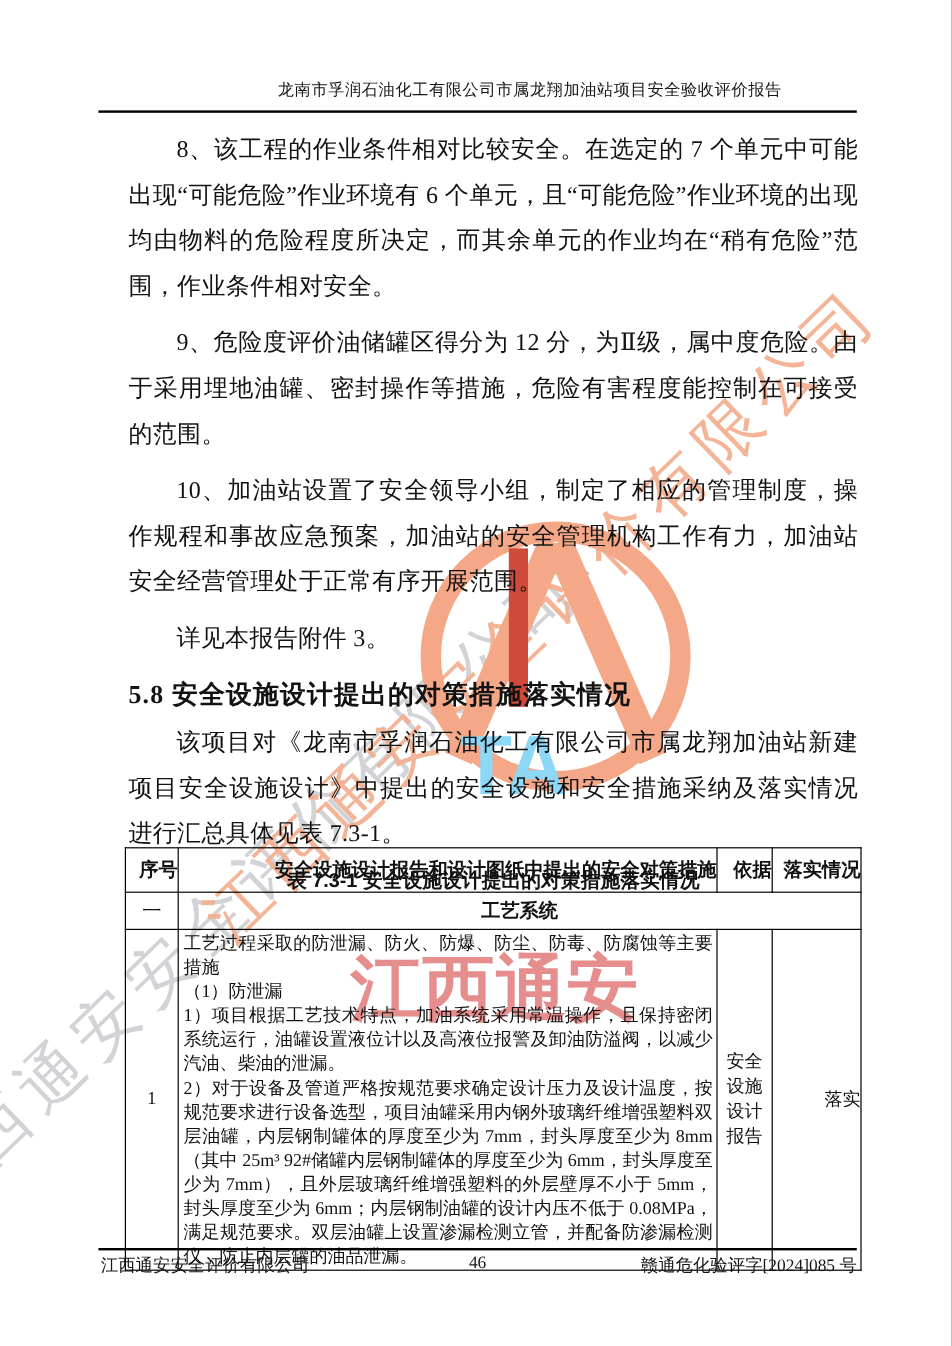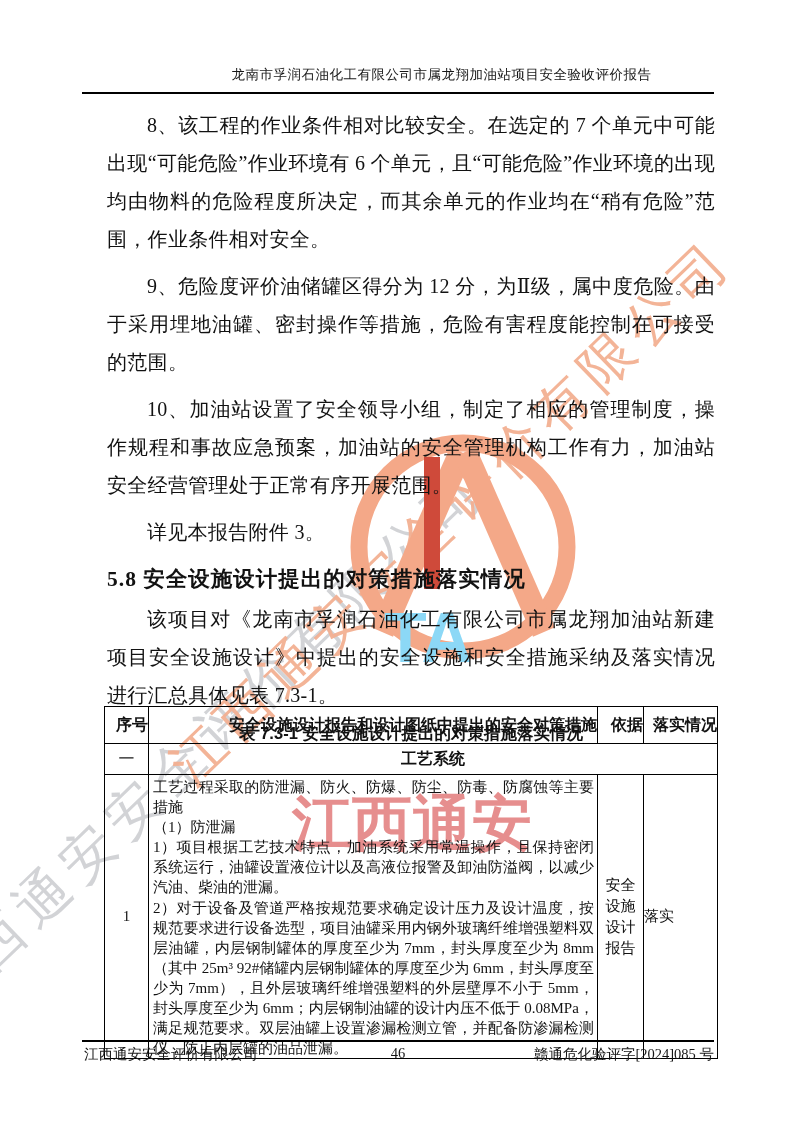--- a/index.html
+++ b/index.html
@@ -56,21 +56,21 @@
   }
   .sec-row td{height:30px;text-align:center;font-size:16px;}
   .sec-row .sec-title{font-weight:bold;font-family:"Liberation Sans","DejaVu Sans",sans-serif;margin-left:19px;}
   .data-row td{height:265px;font-size:15px;}
   .cell-no{text-align:center;vertical-align:middle;}
   .cell-measures{
     vertical-align:top;padding:2px 3px 0 4px !important;
     line-height:20.1px;white-space:pre-line;text-align:justify;overflow:hidden;
   }
   .cell-basis{text-align:center;vertical-align:middle;line-height:21px;padding:0 5px !important;}
-  .cell-status{text-align:left;vertical-align:middle;font-size:16px;}
+  .cell-status{text-align:right;vertical-align:middle;font-size:16px;}
   .ftr-rule{position:absolute;top:1040px;left:82px;width:632px;border-top:2px solid #000;}
   .ftr{position:absolute;top:1045px;left:82px;width:632px;font-size:14.5px;color:#161616;}
   .ftr-left{position:absolute;left:2px;top:0;}
   .ftr-center{position:absolute;left:0;width:100%;text-align:center;top:0;}
   .ftr-right{position:absolute;right:0;top:0;}
 </style>
 </head>
 <body>
 
 <div class="page">

